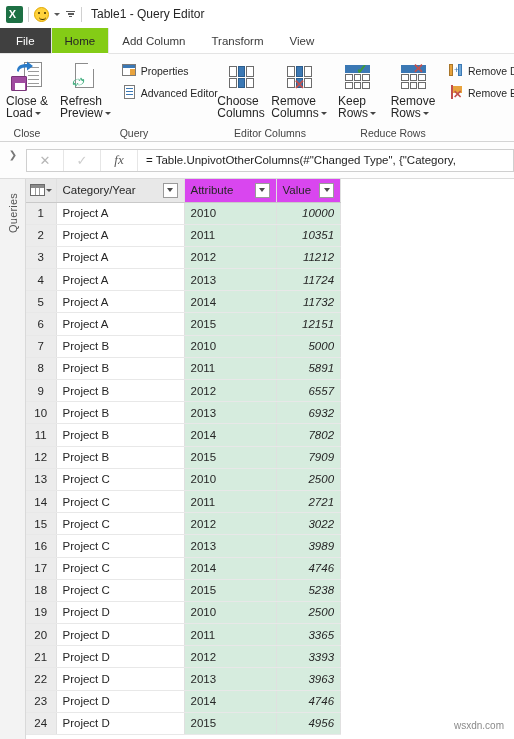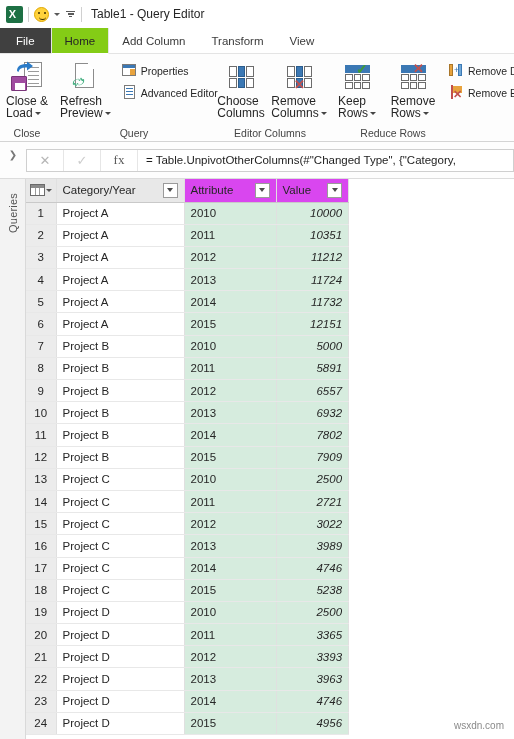--- a/index.html
+++ b/index.html
@@ -171,21 +171,21 @@
   }
   .fxbox {
     flex:1; display:flex; align-items:stretch; height:23px; margin-right:0;
     border:1px solid #cfcfcf; background:#fff;
   }
   .fxbtn {
     width:37px; display:flex;align-items:center;justify-content:center;
     font-size:13px; color:#b6b6b6; border-right:1px solid #e6e6e6;
   }
   .fxbtn.check { color:#cccccc; }
-  .fxbtn.fx { color:#5a5a5a; font-family:"Liberation Serif",serif; font-size:13px; }
+  .fxbtn.fx { color:#5a5a5a; font-style:italic; font-family:"Liberation Serif",serif; font-size:13px; }
   .fxinput {
     flex:1; display:flex; align-items:center; padding-left:8px;
     font-size:11.5px; color:#1d1d1d; white-space:nowrap; overflow:hidden;
     font-family:"Liberation Sans", sans-serif;
   }
 
   
   .bodyrow { display:flex; height: calc(739px - 28px - 26px - 88px - 37px); }
   .sidebar {
     width: 26px; background:#f3f3f3; border-right:1px solid #d9d9d9;
@@ -218,21 +218,21 @@
   .col-val { width: 60px; }
 
   td.idx {
     background:#ececec; color:#3a3a3a; text-align:center; padding:0;
     border-right:1px solid #d6d6d6;
   }
   td.cat { background:#ffffff; }
   td.att { background:#d6ecde; }
   td.val { background:#d6ecde; text-align:right; font-style: italic; }
 
-  .hdr-inner { display:flex; align-items:center; justify-content:space-between; gap:16px; }
+  .hdr-inner { display:flex; align-items:center; justify-content:space-between; gap:8px; }
   .filterbtn {
     width:15px;height:15px;border:1px solid #9a9a9a;background:#fff;
     display:flex;align-items:center;justify-content:center;flex:none;
   }
   .filterbtn i {
     width:0;height:0;border-left:3.5px solid transparent;border-right:3.5px solid transparent;
     border-top:4px solid #4a4a4a;
   }
   .tblicon {
     width:15px;height:12px;border:1px solid #6a6a6a;background:#fff;position:relative;

